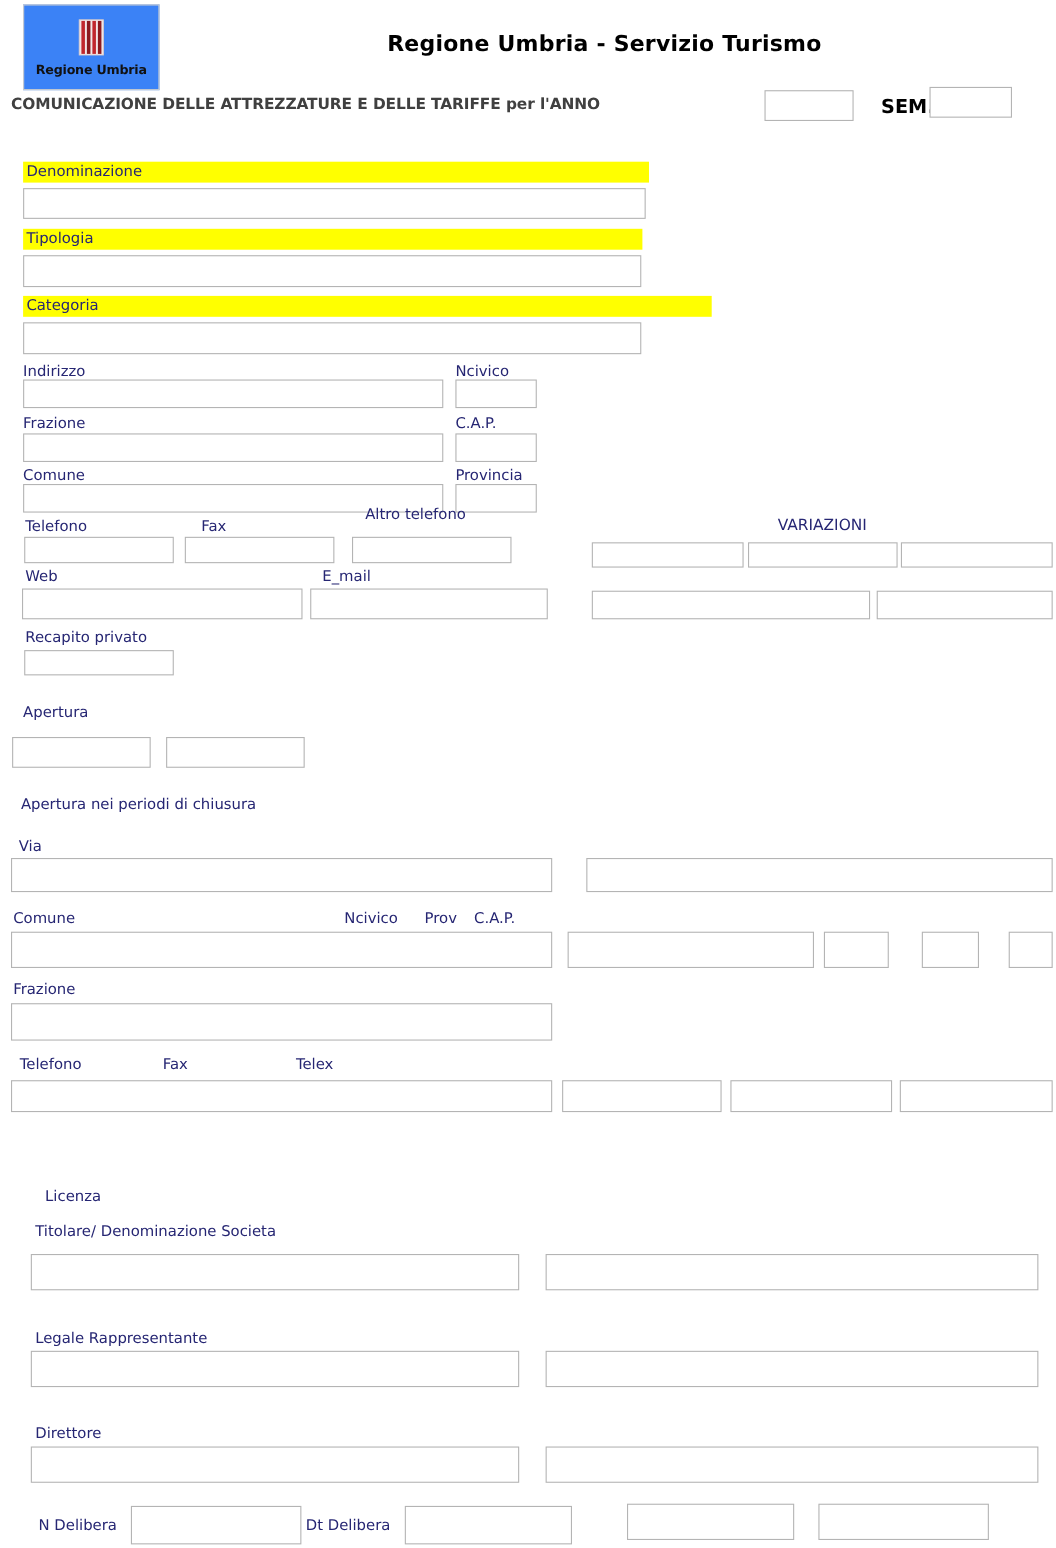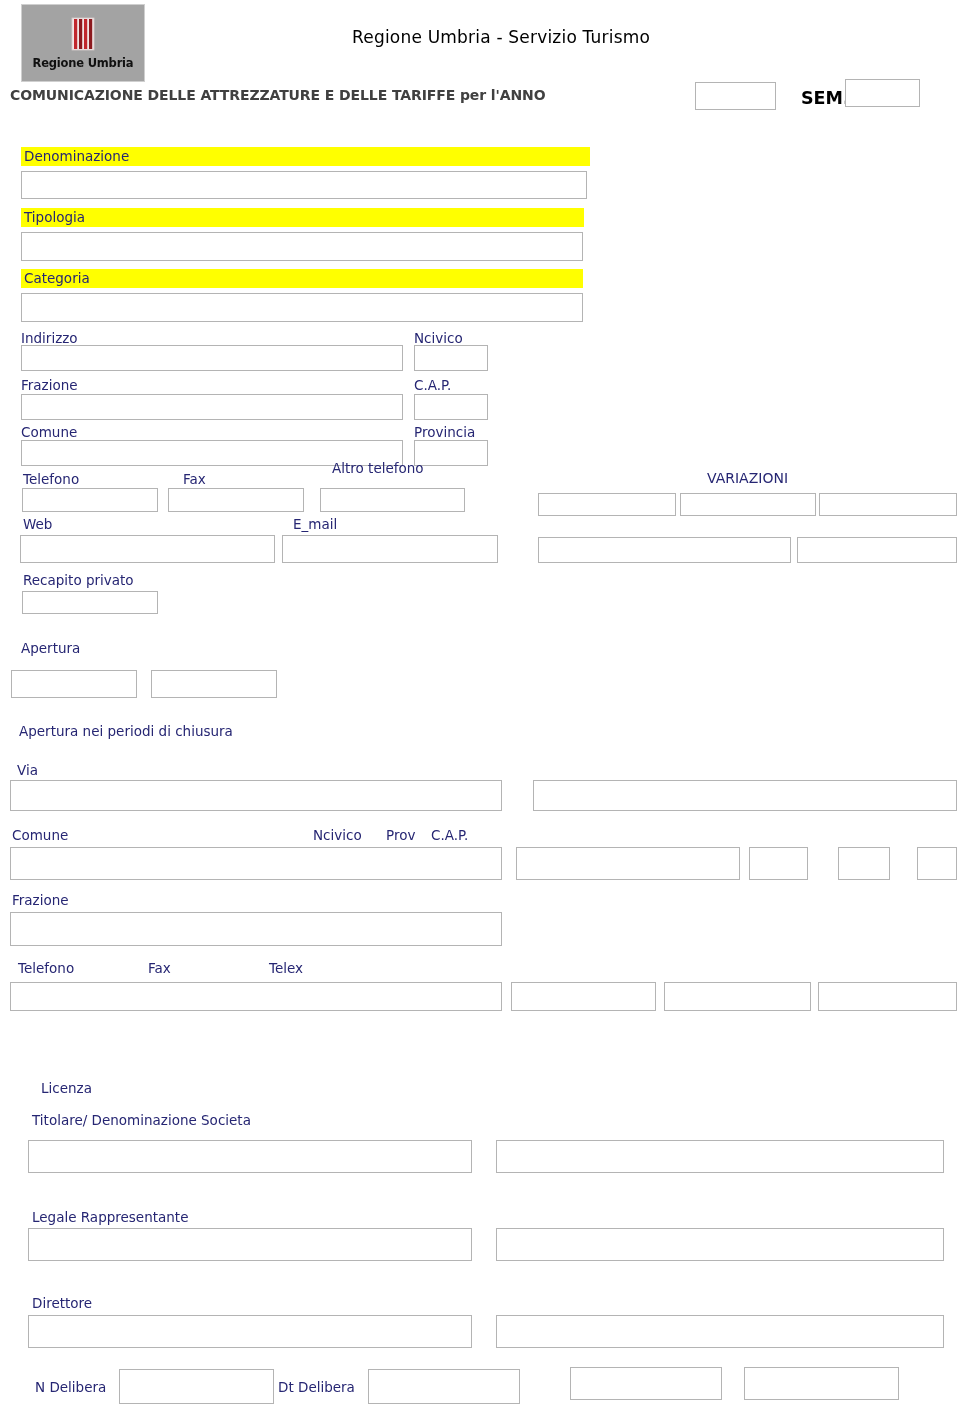--- a/index.html
+++ b/index.html
@@ -20,21 +20,21 @@
     height: 1407px;
     background: #ffffff;
   }
   
   .logo-box {
     position: absolute;
     left: 21px;
     top: 4px;
     width: 124px;
     height: 78px;
-    background: #a3a3a3;
+    background: #3b82f6;
     border: 1px solid #cfcfcf;
     box-sizing: border-box;
     display: flex;
     flex-direction: column;
     align-items: center;
     justify-content: center;
   }
   .logo-mark {
     width: 30px;
     height: 36px;
@@ -47,22 +47,22 @@
     font-size: 11.5px;
     color: #111111;
     letter-spacing: -0.2px;
     white-space: nowrap;
   }
   .org-title {
     position: absolute;
     left: 352px;
     top: 27px;
     font-family: "DejaVu Sans", "Liberation Sans", sans-serif;
-    font-weight: normal;
-    font-size: 17px;
+    font-weight: bold;
+    font-size: 20px;
     color: #000000;
     white-space: nowrap;
     letter-spacing: 0.2px;
   }
   .doc-title {
     position: absolute;
     left: 10px;
     top: 87px;
     font-family: "DejaVu Sans", "Liberation Sans", sans-serif;
     font-weight: bold;
@@ -143,21 +143,21 @@
   <div class="hl" style="left:21px; top:147px; width:569px;">
     <span class="lbl-in">Denominazione</span>
   </div>
   <div class="box" style="left:21px; top:171px; width:566px; height:28px;"></div>
 
   <div class="hl" style="left:21px; top:208px; width:563px;">
     <span class="lbl-in">Tipologia</span>
   </div>
   <div class="box" style="left:21px; top:232px; width:562px; height:29px;"></div>
 
-  <div class="hl" style="left:21px; top:269px; width:562px;">
+  <div class="hl" style="left:21px; top:269px; width:626px;">
     <span class="lbl-in">Categoria</span>
   </div>
   <div class="box" style="left:21px; top:293px; width:562px; height:29px;"></div>
 
   <div class="lbl" style="left:21px; top:330px;">Indirizzo</div>
   <div class="box" style="left:21px; top:345px; width:382px; height:26px;"></div>
   <div class="lbl" style="left:414px; top:330px;">Ncivico</div>
   <div class="box" style="left:414px; top:345px; width:74px; height:26px;"></div>
 
   <div class="lbl" style="left:21px; top:377px;">Frazione</div>

